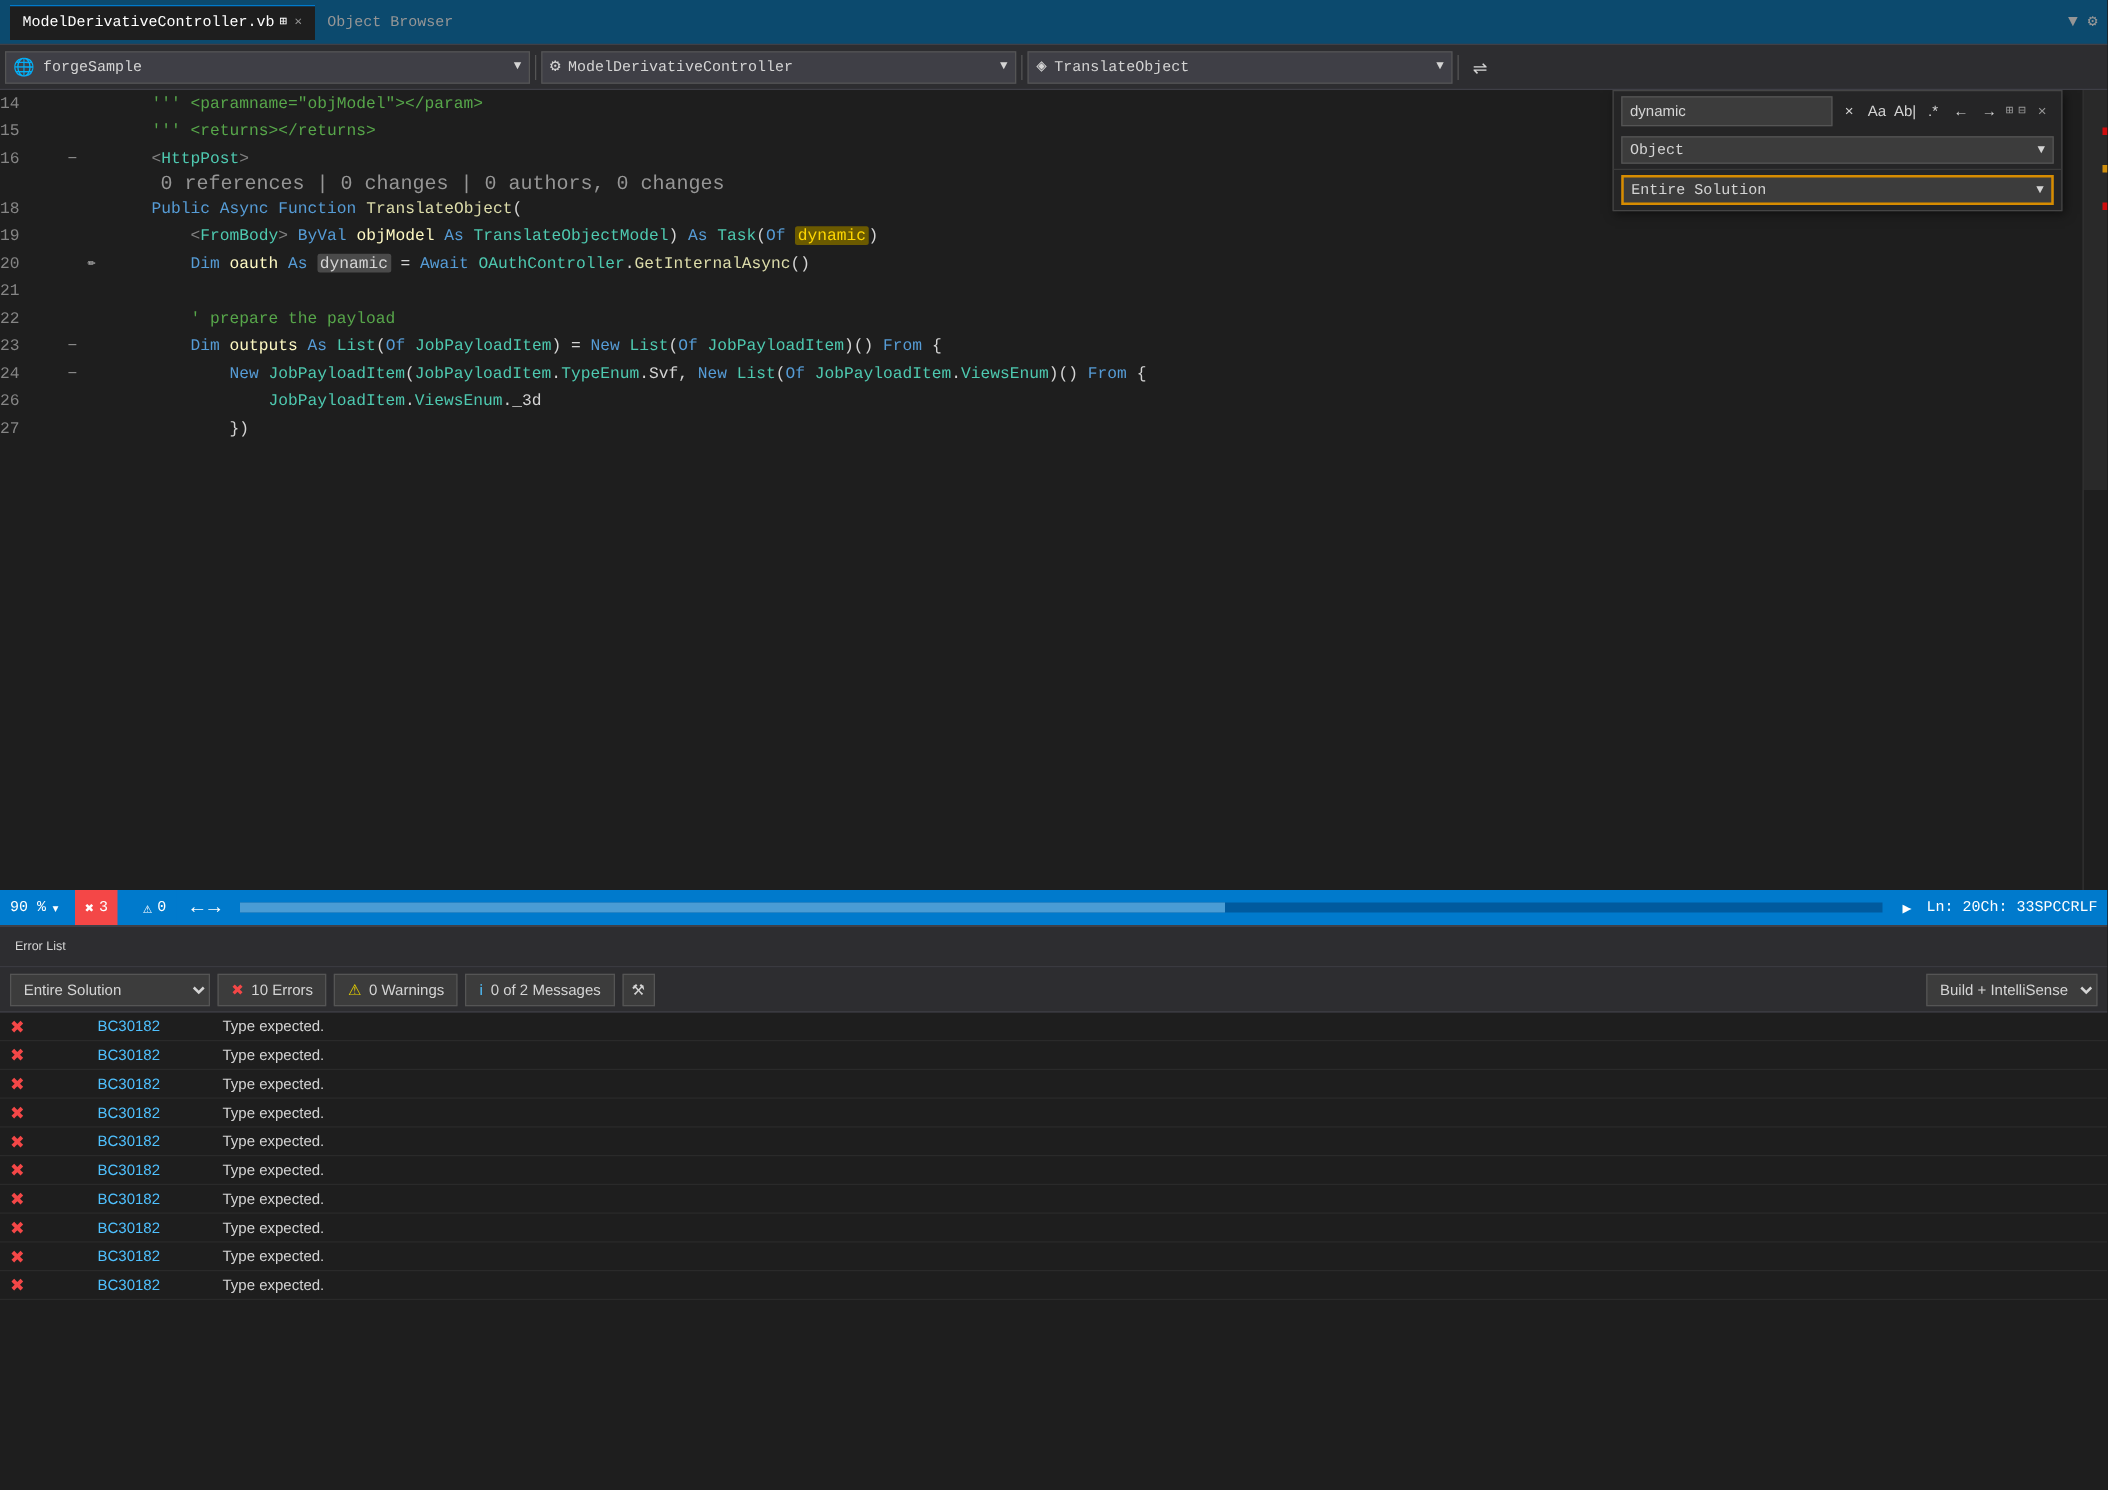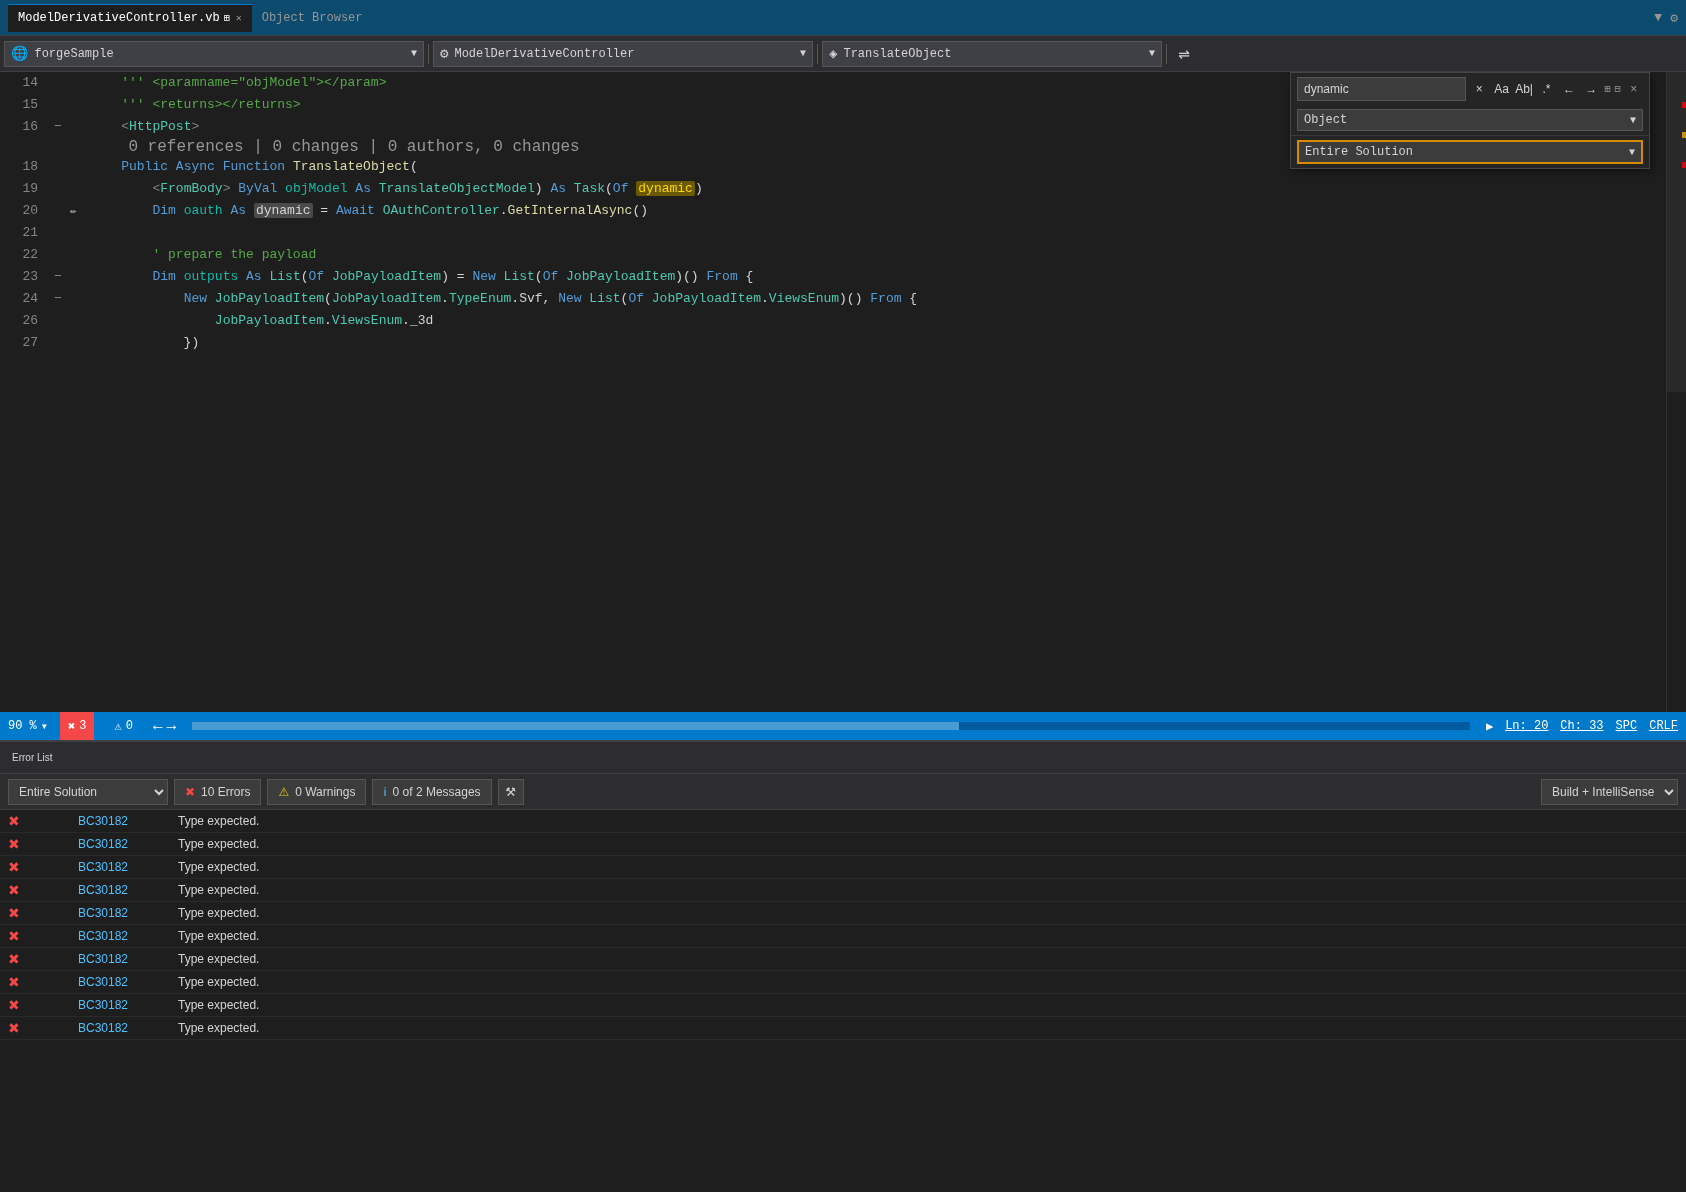--- a/index.html
+++ b/index.html
@@ -129,21 +129,20 @@
     }
     .code-line {
       display: flex;
       align-items: flex-start;
       height: 22px;
       line-height: 22px;
       font-size: 13px;
     }
     .line-num {
       width: 50px;
-      text-align: right;
       padding-right: 12px;
       color: #858585;
       user-select: none;
       flex-shrink: 0;
     }
     .fold-gutter {
       width: 16px;
       flex-shrink: 0;
       color: #555;
       text-align: center;
@@ -161,21 +160,21 @@
     }
 
     
     .c-comment { color: #57a64a; }
     .c-keyword { color: #569cd6; }
     .c-string { color: #d69d85; }
     .c-class { color: #4ec9b0; }
     .c-func { color: #dcdcaa; }
     .c-highlight-yellow { background: #6b5a00; color: #ffd700; border-radius: 2px; padding: 0 2px; }
     .c-highlight-gray { background: #4a4a4a; color: #d4d4d4; border-radius: 2px; padding: 0 2px; }
-    .c-param { color: #14b8a6; }
+    .c-param { color: #fef9c3; }
     .c-xml { color: #808080; }
     .pencil-gutter {
       width: 16px;
       flex-shrink: 0;
       color: #858585;
       font-size: 11px;
     }
 
     
     .find-widget {
@@ -309,22 +308,20 @@
     .status-scroll-thumb {
       position: absolute;
       background: #4a9cd4;
       height: 100%;
       left: 0;
       width: 60%;
     }
     .status-right {
       margin-left: auto;
       display: flex;
-      gap: 12px;
-      text-decoration: underline;
     }
 
     
     .error-panel {
       height: 480px;
       background: #1e1e1e;
       border-top: 2px solid #3f3f46;
       display: flex;
       flex-direction: column;
     }

